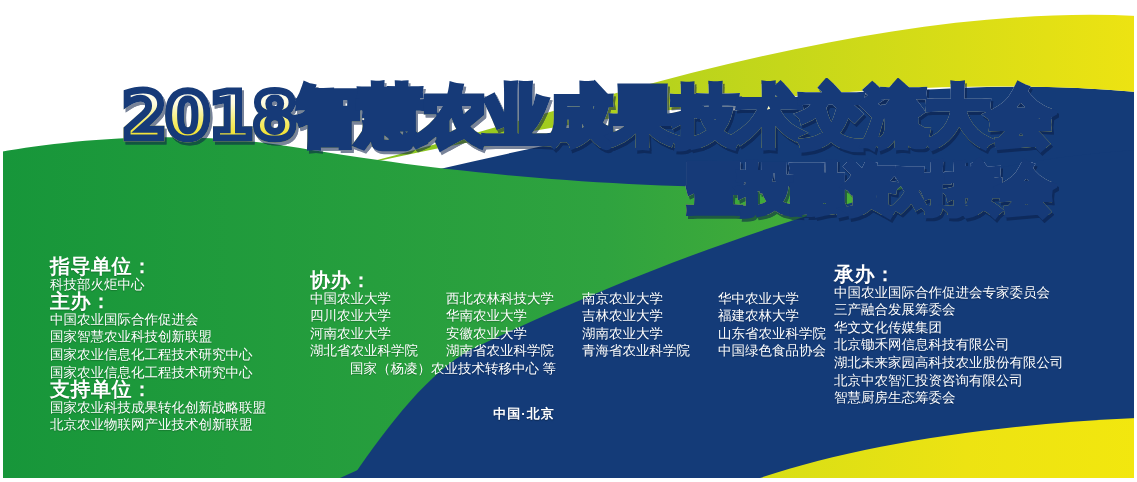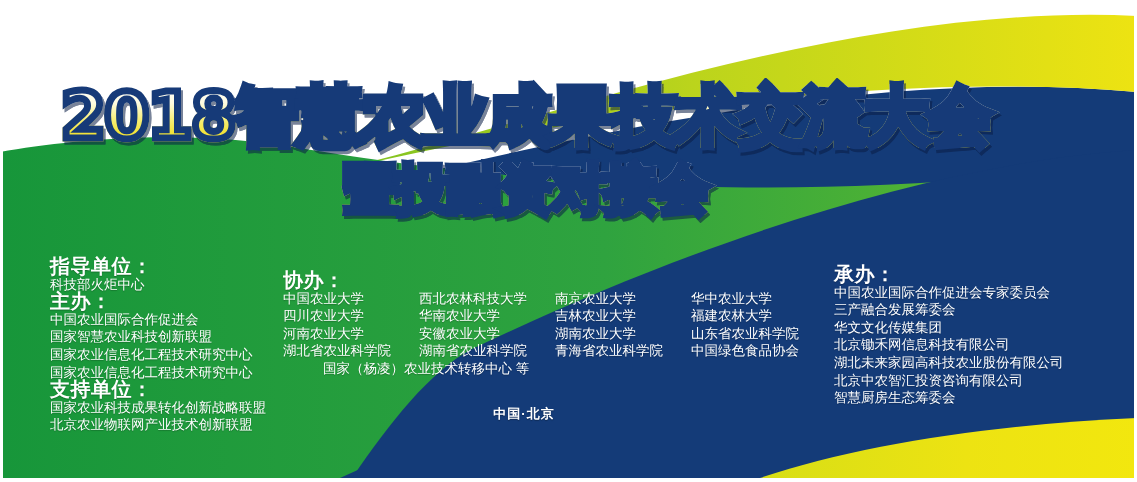--- a/index.html
+++ b/index.html
@@ -8,21 +8,21 @@
     position:relative;
     width:1137px;height:482px;
     overflow:hidden;
     background:#ffffff;
   }
   #bg{position:absolute;inset:0;width:1137px;height:482px;}
 
   
   .title-wrap{
     position:absolute;left:0;top:84px;width:1052px;
-    text-align:center;
+    text-align:right;
     pointer-events:none;
   }
   .title-line{
     display:block;
     font-family:"DejaVu Sans","Liberation Sans",sans-serif;
     font-weight:bold;
     letter-spacing:-1px;
     line-height:1.0;
     white-space:nowrap;
     color:#f2ea5a;
@@ -44,21 +44,21 @@
     font-family:"Liberation Sans","DejaVu Sans",sans-serif;
     font-size:13.5px;
     line-height:17.6px;
     white-space:nowrap;
     text-shadow:0 1px 1px rgba(0,0,0,.25);
   }
   .col .hd{font-weight:bold;font-size:20px;letter-spacing:.5px;}
   .col .ln{font-weight:normal;}
 
   #col-left{left:50px;top:258px;}
-  #col-mid{left:283px;top:272px;}
+  #col-mid{left:310px;top:272px;font-family:Liberation Serif, serif;}
   #col-right{left:834px;top:266px;}
 
   .mid-grid{display:grid;grid-template-columns:136px 136px 136px 140px;}
   .mid-grid .cell{padding-right:0;}
   .mid-span{grid-column:1 / span 3;margin-left:40px;}
 
   #place{
     position:absolute;left:0;top:405px;width:1048px;
     text-align:center;
     color:#ffffff;

